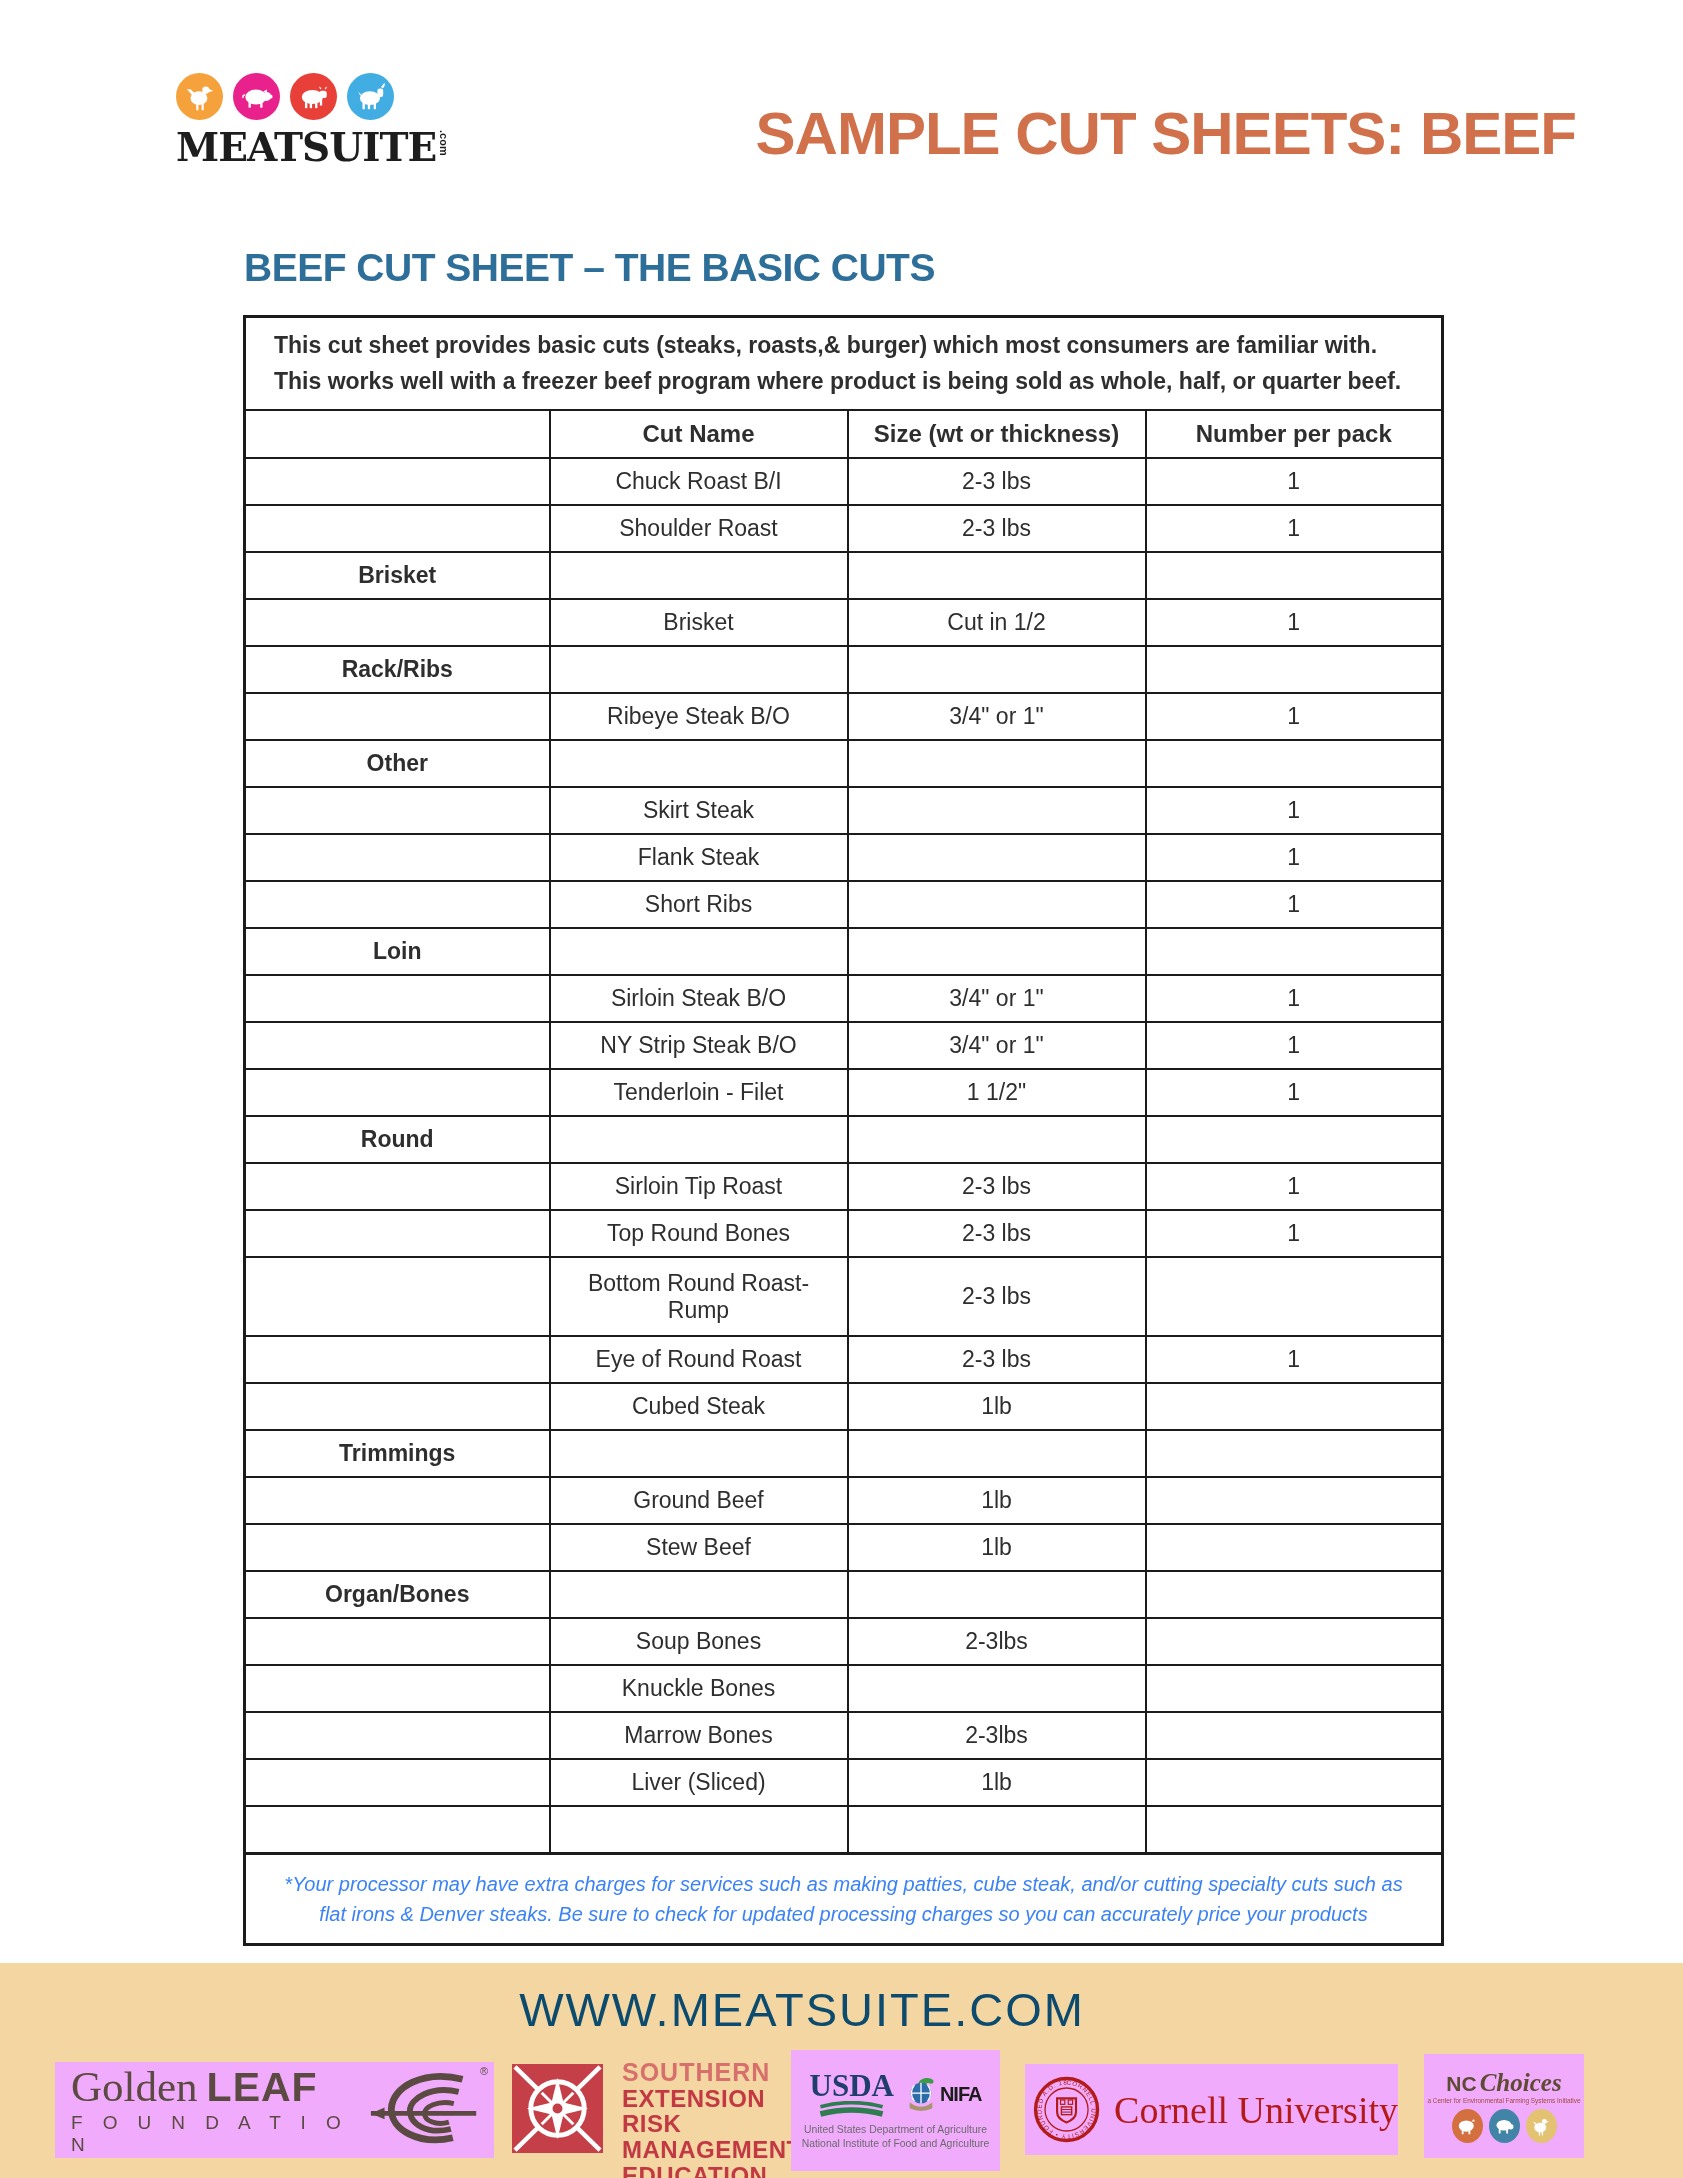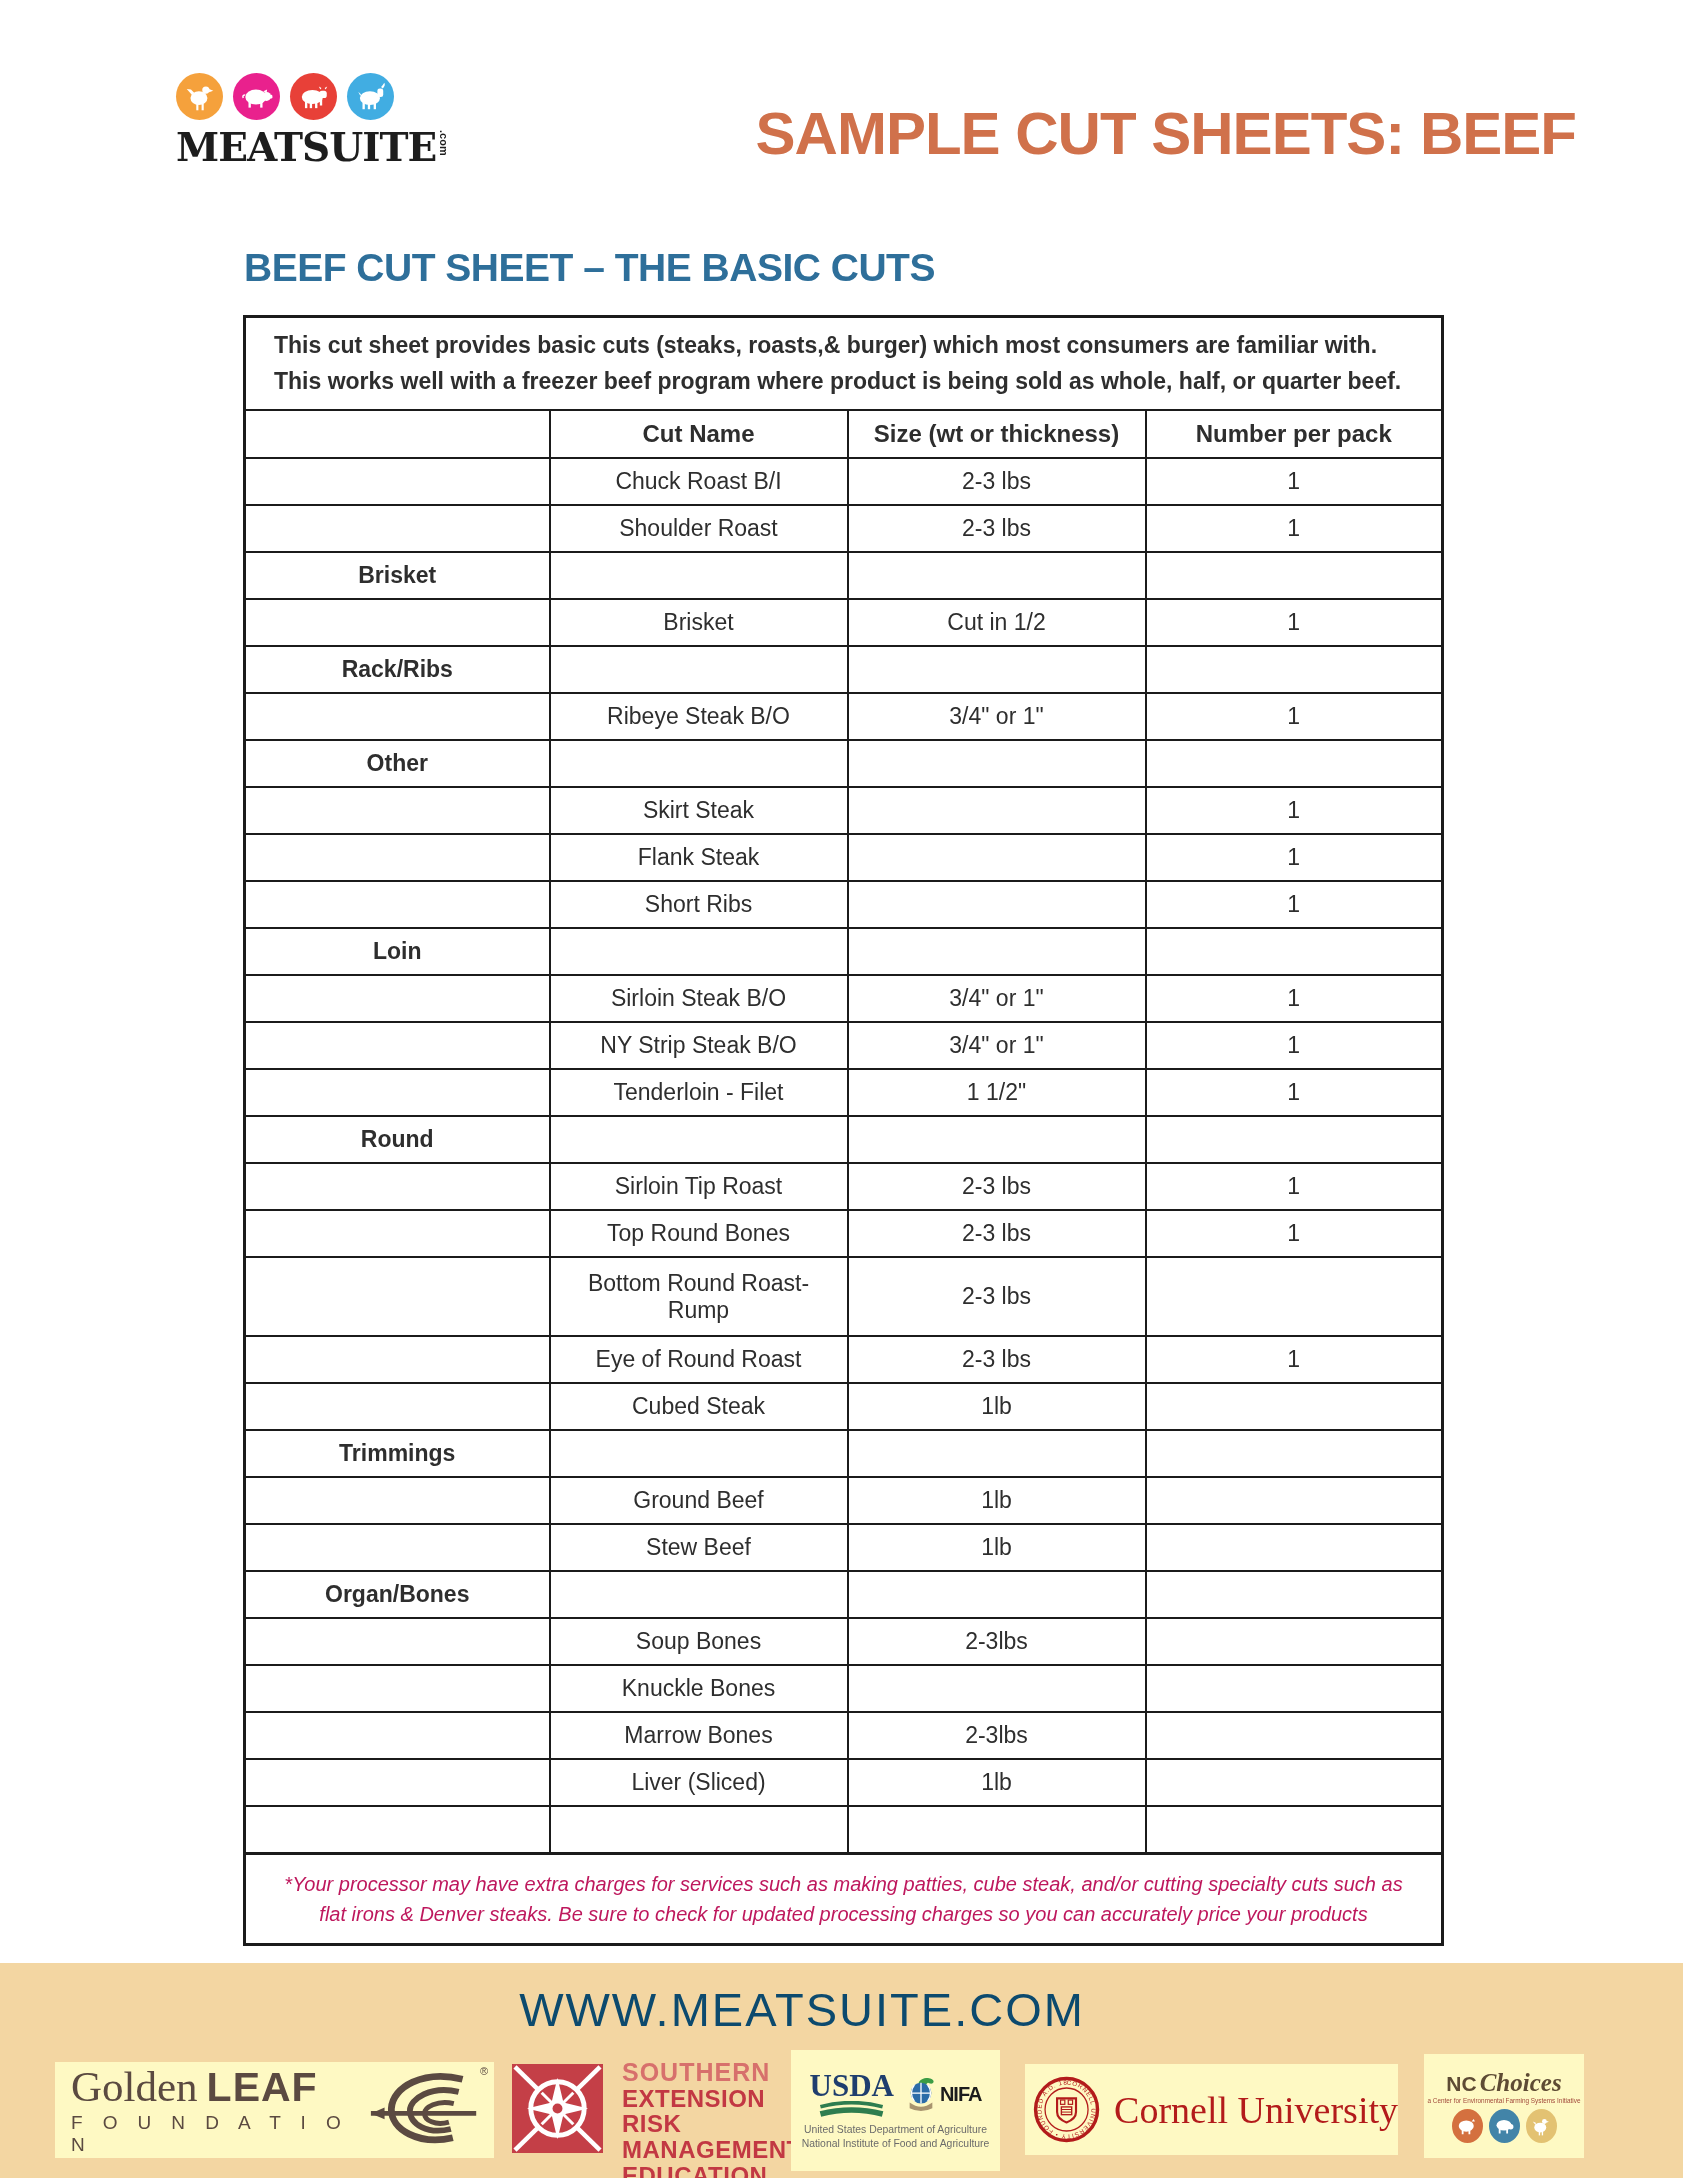--- a/index.html
+++ b/index.html
@@ -36,29 +36,29 @@
   .cuts-table{border:3px solid #1b1b1b;}
   .cuts-table td.intro{
     text-align:left;font-weight:bold;font-size:23px;line-height:1.55;
     padding:10px 28px;height:auto;
   }
   .cuts-table tr.head td{font-weight:bold;font-size:24px;height:46px;}
   .cuts-table td.cat{font-weight:bold;font-size:23px;}
   .cuts-table tr.tall td{height:77px;}
   .cuts-table td.footnote{
     font-style:italic;font-size:20px;line-height:1.5;padding:14px 24px;height:auto;
-    border-top:3px solid #1b1b1b;color:#be185d;
+    border-top:3px solid #1b1b1b;color:#3b82f6;
   }
   
   .band{position:absolute;left:0;top:1963px;width:1683px;height:215px;background:#F3D6A2;}
   .site-url{
     position:absolute;left:0;top:1982px;width:1604px;text-align:center;
     font-size:47px;color:#0c4a6e;letter-spacing:2px;font-weight:normal;white-space:nowrap;
   }
-  .logo-box{position:absolute;background:#fef9c3;}
+  .logo-box{position:absolute;background:#f0abfc;}
   
   .gl-box{left:55px;top:2062px;width:439px;height:96px;display:flex;align-items:center;padding:0 10px 0 16px;box-sizing:border-box;}
   .gl-text{display:flex;flex-direction:column;}
   .gl-line1{display:flex;align-items:baseline;gap:9px;}
   .gl-golden{font-family:"Liberation Serif", serif;font-size:43px;color:#5B4A41;line-height:1;}
   .gl-leafword{font-size:41px;font-weight:bold;color:#5B4A41;line-height:1;letter-spacing:1px;}
   .gl-foundation{font-size:19px;color:#5B4A41;letter-spacing:7.4px;margin-top:4px;}
   .gl-mark{margin-left:6px;position:relative;}
   .gl-reg{position:absolute;right:-4px;top:-4px;font-size:11px;color:#5B4A41;}
   

